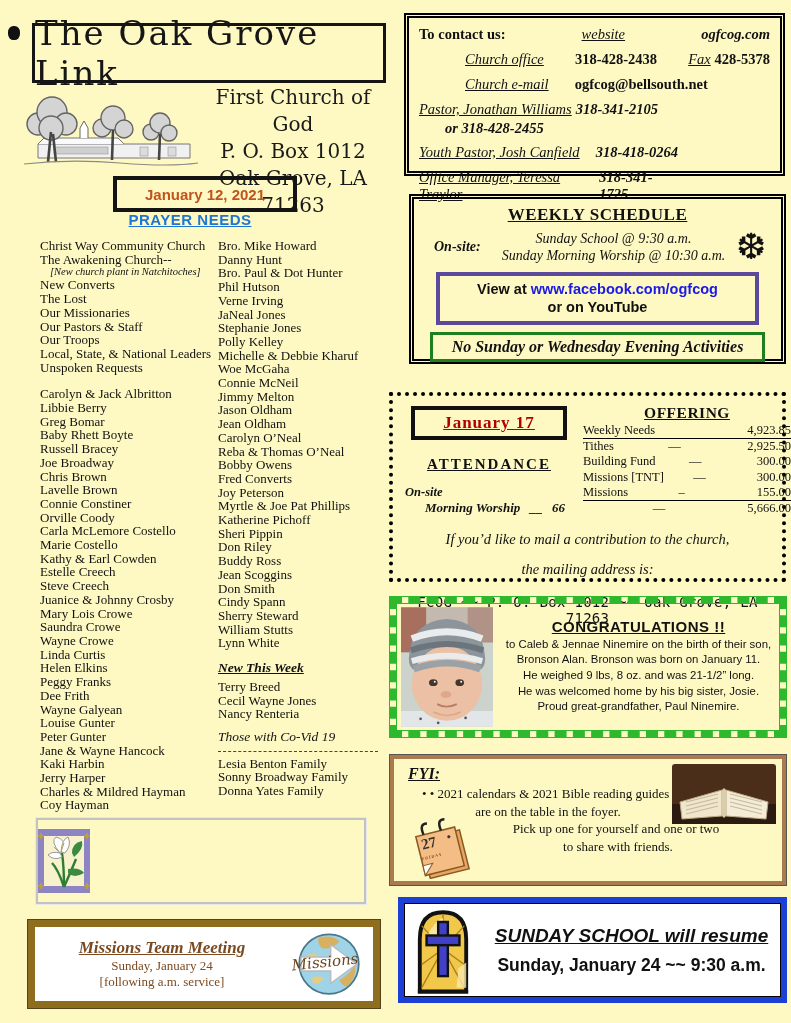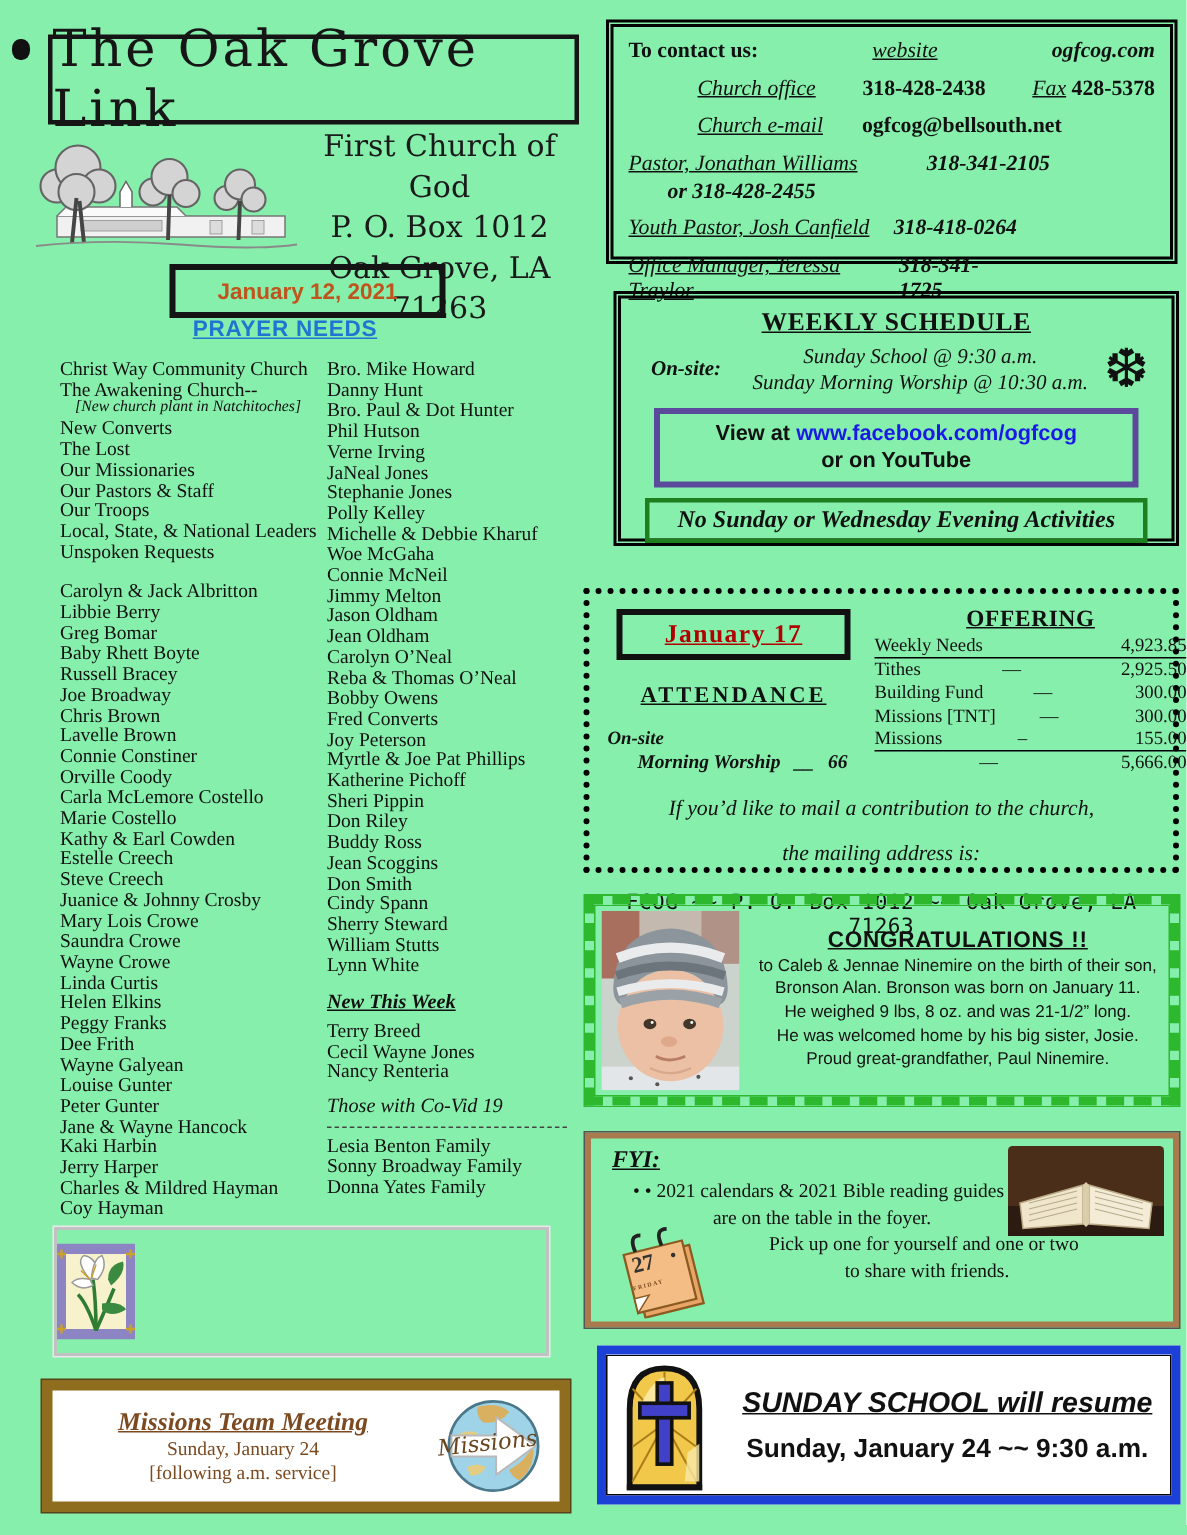--- a/index.html
+++ b/index.html
@@ -1,16 +1,16 @@
 <!DOCTYPE html>
 <html><head>
 <meta charset="utf-8">
 <style>
   html,body{margin:0;padding:0;background:#fff;}
-  .page{position:relative;width:791px;height:1023px;background:#86efac;overflow:hidden;
+  .page{position:relative;width:791px;height:1023px;background:#fef9c3;overflow:hidden;
         font-family:"Liberation Serif",serif;color:#111;}
   
   .artifact{position:absolute;left:8px;top:26px;width:12px;height:14px;background:#111;border-radius:45%;}
   .masthead-box{position:absolute;left:32px;top:23px;width:348px;height:54px;border:3px solid #151515;
         display:flex;align-items:center;justify-content:center;}
   .masthead-title{font-family:"DejaVu Serif",serif;font-size:34px;letter-spacing:2px;color:#161616;}
   .trees{position:absolute;left:20px;top:92px;width:182px;height:78px;}
   .address{position:absolute;left:196px;top:84px;width:194px;text-align:center;
         font-family:"DejaVu Serif",serif;font-size:20px;line-height:27px;color:#1a1a1a;}
   .date-box{position:absolute;left:113px;top:176px;width:176px;height:28px;border:4px solid #141414;
@@ -280,21 +280,21 @@
       <span class="iu">Church office</span>
       <span class="b">318-428-2438</span>
       <span><span class="iu">Fax</span> <span class="b">428-5378</span></span>
     </div>
     <div class="c-row c-r3">
       <span class="iu">Church e-mail</span>
       <span class="b">ogfcog@bellsouth.net</span>
     </div>
     <div class="c-row">
       <span class="iu">Pastor, Jonathan Williams</span>
-      <span class="bi" style="margin-right:70px;">318-341-2105</span>
+      <span class="bi" style="margin-right:112px;">318-341-2105</span>
     </div>
     <div class="c-sub bi">or  318-428-2455</div>
     <div class="c-row">
       <span class="iu">Youth Pastor, Josh Canfield</span>
       <span class="bi" style="margin-right:92px;">318-418-0264</span>
     </div>
     <div class="c-row">
       <span class="iu">Office Manager, Teressa Traylor</span>
       <span class="bi" style="margin-right:92px;">318-341-1725</span>
     </div>

